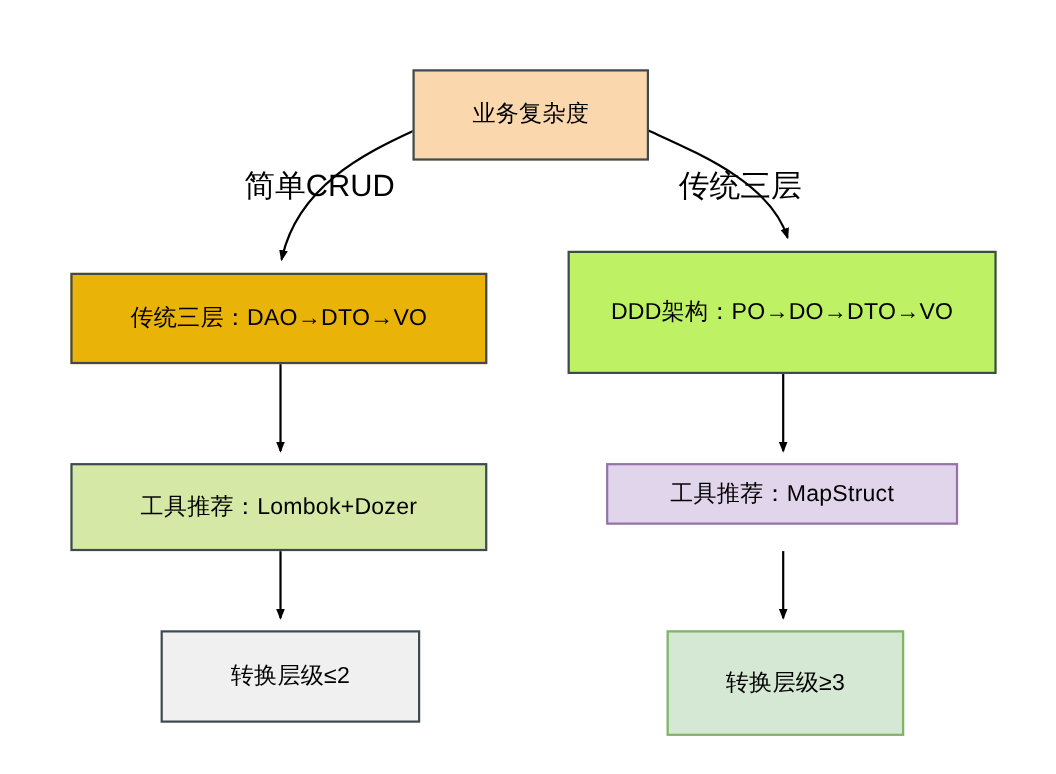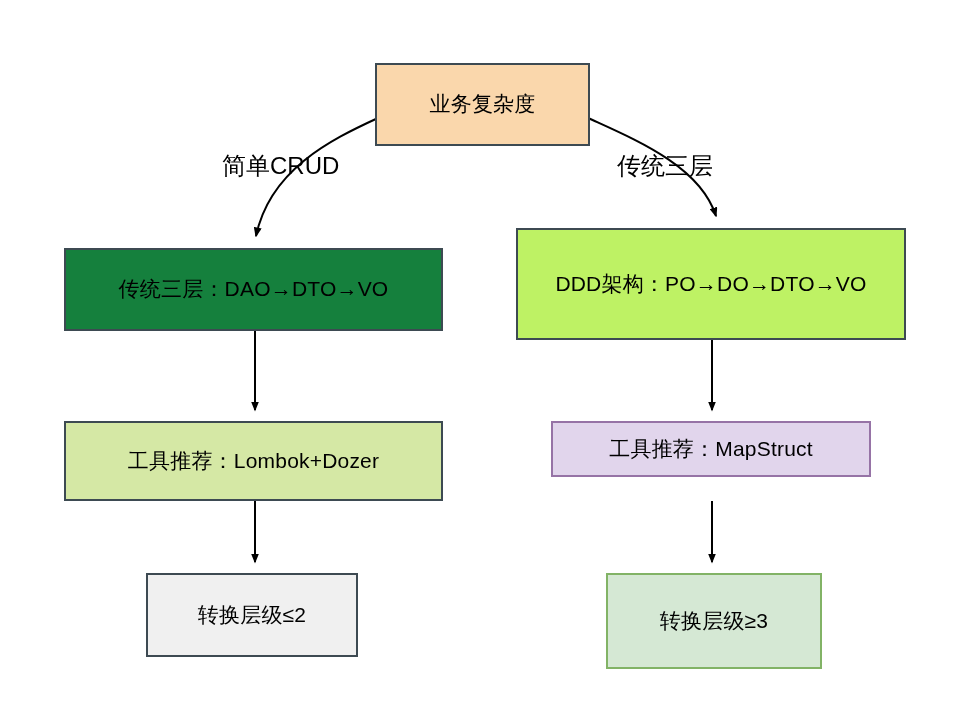--- a/index.html
+++ b/index.html
@@ -35,21 +35,21 @@
     text-align: center;
     color: #000000;
     font-size: 21px;
     line-height: 1.25;
     letter-spacing: 0.2px;
     white-space: nowrap;
   }
   .edge-label {
     position: absolute;
     color: #000000;
-    font-size: 24px;
+    font-size: 28px;
     background: transparent;
     white-space: nowrap;
   }
   .node-text {
     display: block;
   }
 </style>
 </head>
 <body>
 
@@ -72,37 +72,37 @@
 
     <path d="M 255 501 L 255 562" fill="none" stroke="#000000" stroke-width="2" marker-end="url(#arrowhead)"></path>
 
     <path d="M 712 501 L 712 562" fill="none" stroke="#000000" stroke-width="2" marker-end="url(#arrowhead)"></path>
   </svg>
 
   <div class="node" style="left:375px; top:35px; width:215px; height:83px; background:#fad7ac; border:2px solid #3d4a52;margin-top:28px;">
     <span class="node-text">业务复杂度</span>
   </div>
 
-  <div class="node" style="left:64px; top:248px; width:379px; height:83px; background:#15803d; border:2px solid #3d4a52;">
+  <div class="node" style="left:64px; top:248px; width:379px; height:83px; background:#eab308; border:2px solid #3d4a52;">
     <span class="node-text">传统三层：DAO→DTO→VO</span>
   </div>
 
   <div class="node" style="left:516px; top:228px; width:390px; height:112px; background:#bef264; border:2px solid #3d4a52;">
     <span class="node-text">DDD架构：PO→DO→DTO→VO</span>
   </div>
 
   <div class="node" style="left:64px; top:421px; width:379px; height:80px; background:#d5e8a5; border:2px solid #3d4a52;text-align:right;">
     <span class="node-text">工具推荐：Lombok+Dozer</span>
   </div>
 
   <div class="node" style="left:551px; top:421px; width:320px; height:56px; background:#e1d5ec; border:2px solid #9673a6;">
     <span class="node-text">工具推荐：MapStruct</span>
   </div>
 
-  <div class="node" style="left:146px; top:573px; width:212px; height:84px; background:#f0f0f0; border:2px solid #3d4a52;">
+  <div class="node" style="left:146px; top:573px; width:236px; height:84px; background:#f0f0f0; border:2px solid #3d4a52;">
     <span class="node-text">转换层级≤2</span>
   </div>
 
   <div class="node" style="left:606px; top:573px; width:216px; height:96px; background:#d5e8d4; border:2px solid #82b366;">
     <span class="node-text">转换层级≥3</span>
   </div>
 
   <div class="edge-label" style="left:222px; top:150px;">
     <span>简单CRUD</span>
   </div>

